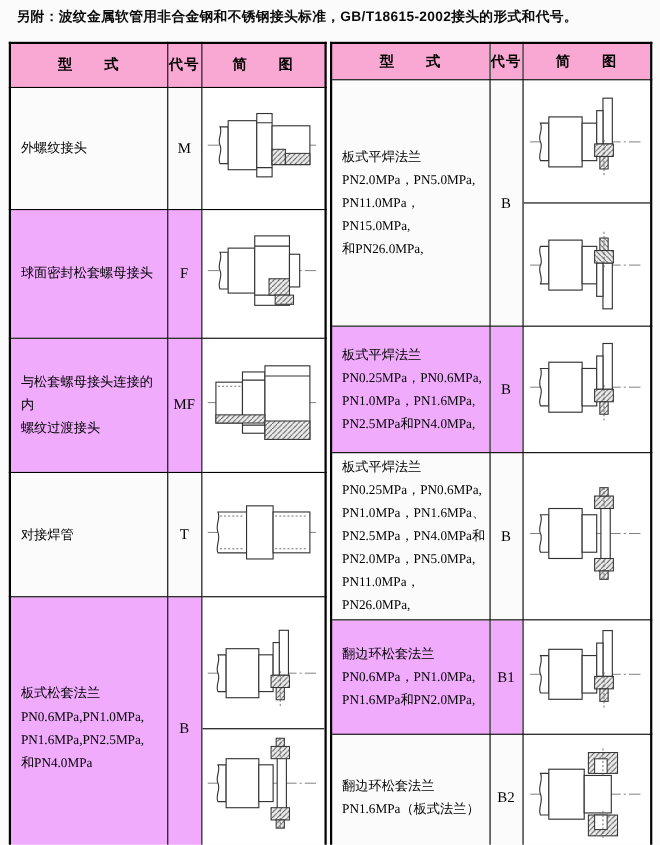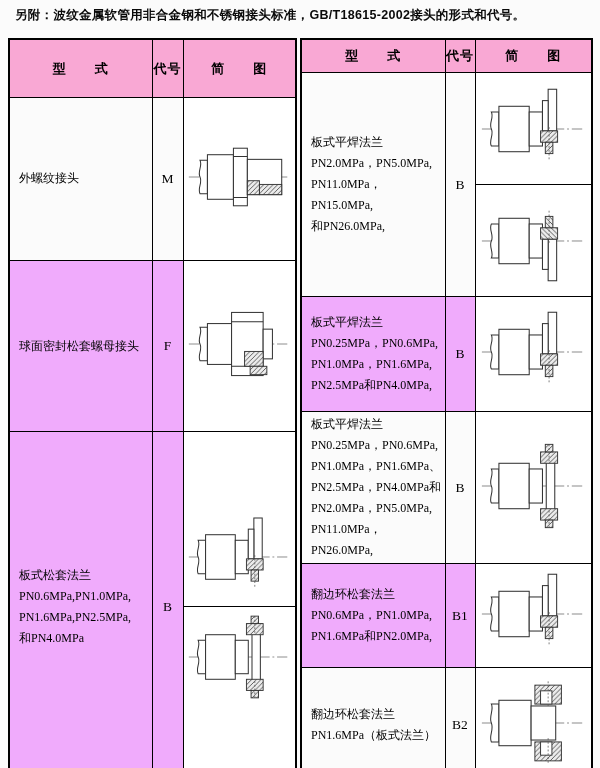--- a/index.html
+++ b/index.html
@@ -94,21 +94,53 @@
           <rect class="bx" x="48" y="10" width="34" height="68"></rect>
           <path class="ln" d="M48,20 H82 M48,68 H82"></path>
           <rect class="bx" x="82" y="28" width="10" height="32"></rect>
           <rect class="hx" x="62" y="52" width="20" height="16"></rect>
           <rect class="hx" x="68" y="68" width="18" height="9"></rect>
         </svg>
       </td>
     </tr>
 
 
-
+    <tr style="height:102px">
+      <td class="type yellow">与松套螺母接头连接的内
+螺纹过渡接头</td>
+      <td class="code yellow">MF</td>
+      <td class="diag">
+        <svg width="104" height="86" viewBox="0 0 112 88">
+          <path class="cl" d="M2,44 H110"></path>
+          <rect class="bx" x="10" y="24" width="26" height="40"></rect>
+          <path class="dt" d="M12,28 H36 M12,60 H36"></path>
+          <rect class="bx" x="36" y="14" width="22" height="60"></rect>
+          <path class="ln" d="M36,22 H58 M36,66 H58"></path>
+          <rect class="bx" x="58" y="8" width="44" height="72"></rect>
+          <path class="ln" d="M58,18 H102 M58,70 H102"></path>
+          <rect class="hx" x="10" y="56" width="48" height="8"></rect>
+          <rect class="hx" x="58" y="62" width="44" height="18"></rect>
+        </svg>
+      </td>
+    </tr>
+
+    <tr style="height:95px">
+      <td class="type">对接焊管</td>
+      <td class="code">T</td>
+      <td class="diag">
+        <svg width="104" height="82" viewBox="0 0 112 88">
+          <path class="cl" d="M2,44 H110"></path>
+          <path class="bx" d="M40,24 H12 C15,30 9,37 12,44 C15,51 9,58 12,64 H40 Z"></path>
+          <path class="dt" d="M14,28 H38 M14,60 H38"></path>
+          <rect class="bx" x="40" y="18" width="26" height="52"></rect>
+          <rect class="bx" x="66" y="24" width="36" height="40"></rect>
+          <path class="dt" d="M68,28 H100 M68,60 H100"></path>
+        </svg>
+      </td>
+    </tr>
 
     <tr style="height:200px">
       <td class="type yellow">板式松套法兰
 PN0.6MPa,PN1.0MPa,
 PN1.6MPa,PN2.5MPa,
 和PN4.0MPa</td>
       <td class="code yellow">B</td>
       <td class="diag" style="padding:0">
         <div class="half top" style="height:99px">
           <svg width="104" height="88" viewBox="0 0 112 92">

